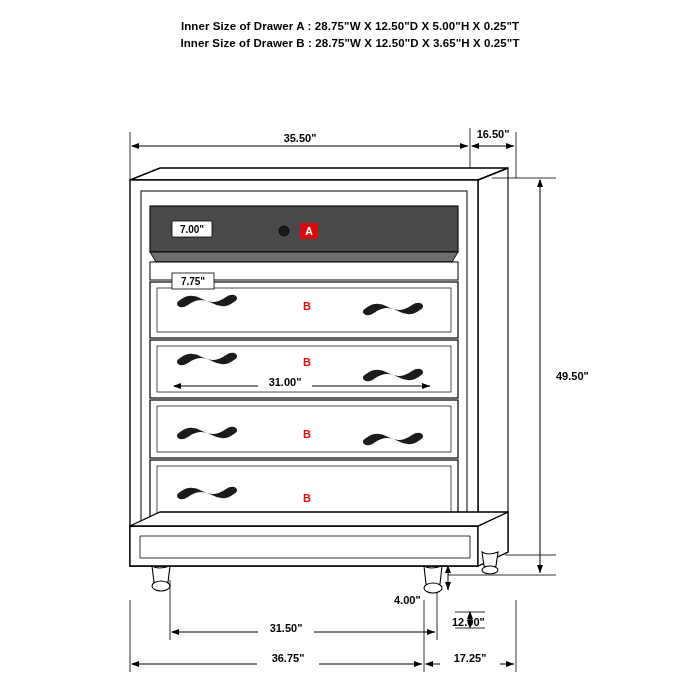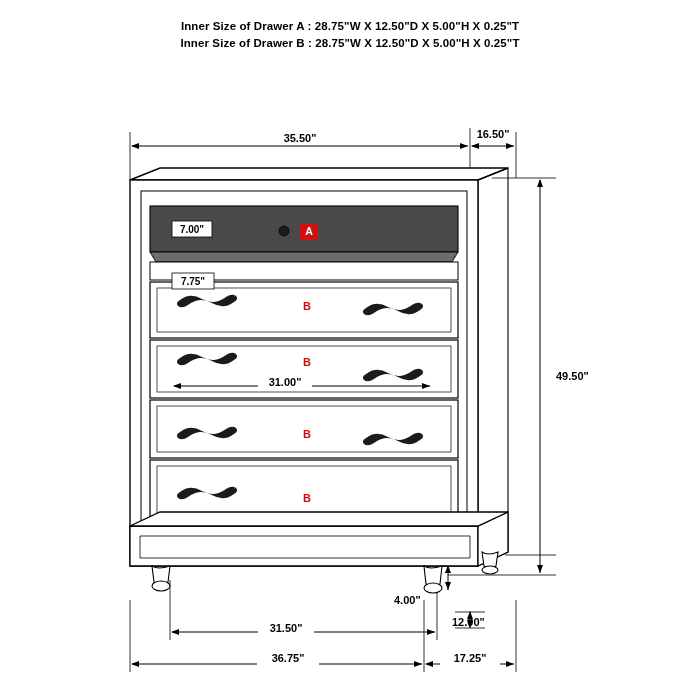--- a/index.html
+++ b/index.html
@@ -42,21 +42,21 @@
     font-weight:bold;
     fill:#ffffff;
   }
 </style>
 </head>
 <body>
 
 <div id="stage">
 
   <div class="hdr l1">Inner Size of Drawer A : 28.75"W X 12.50"D X 5.00"H X  0.25"T</div>
-  <div class="hdr l2">Inner Size of Drawer B : 28.75"W X 12.50"D X 5.00"H X  0.25"T</div>
+  <div class="hdr l2">Inner Size of Drawer B : 28.75"W X 12.50"D X 3.65"H X  0.25"T</div>
 
   <svg width="700" height="700" viewBox="0 0 700 700">
     <defs>
       <marker id="arrS" markerWidth="9" markerHeight="9" refX="8" refY="3" orient="auto" markerUnits="strokeWidth">
         <path d="M0,0 L8,3 L0,6 z" fill="#000"></path>
       </marker>
       <marker id="arrE" markerWidth="9" markerHeight="9" refX="1" refY="3" orient="auto" markerUnits="strokeWidth">
         <path d="M8,0 L0,3 L8,6 z" fill="#000"></path>
       </marker>
     </defs>

